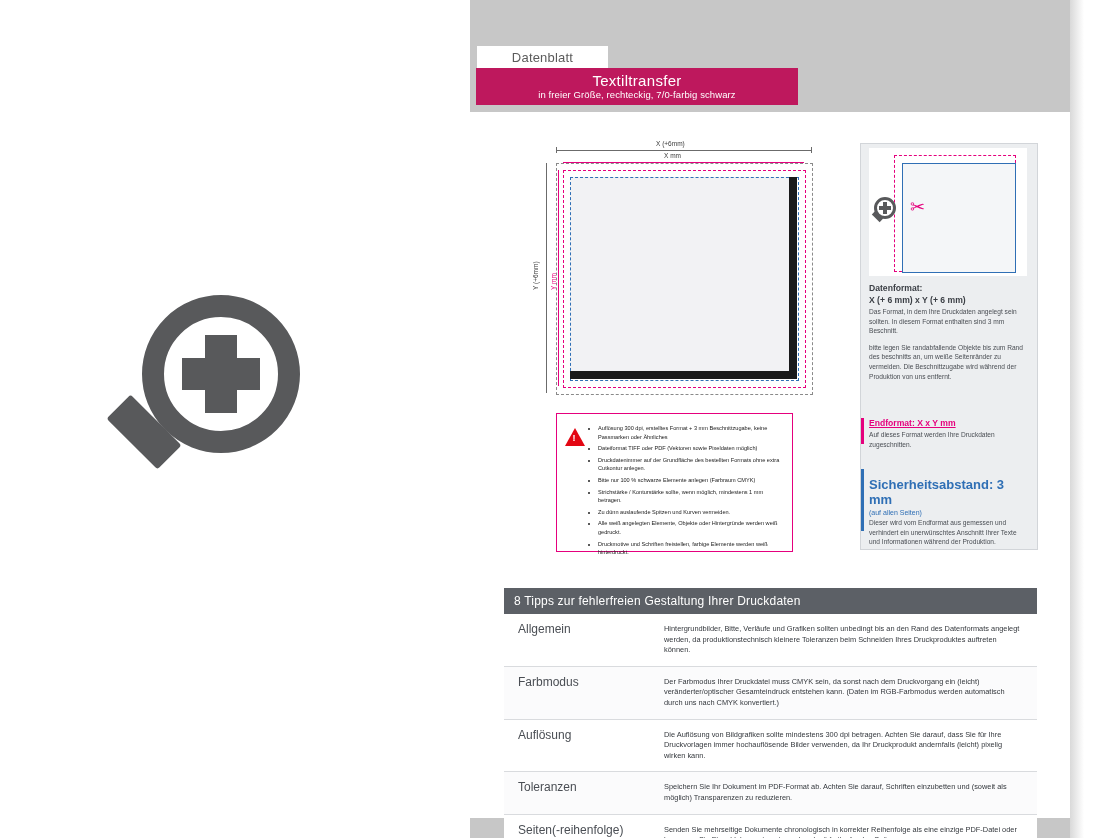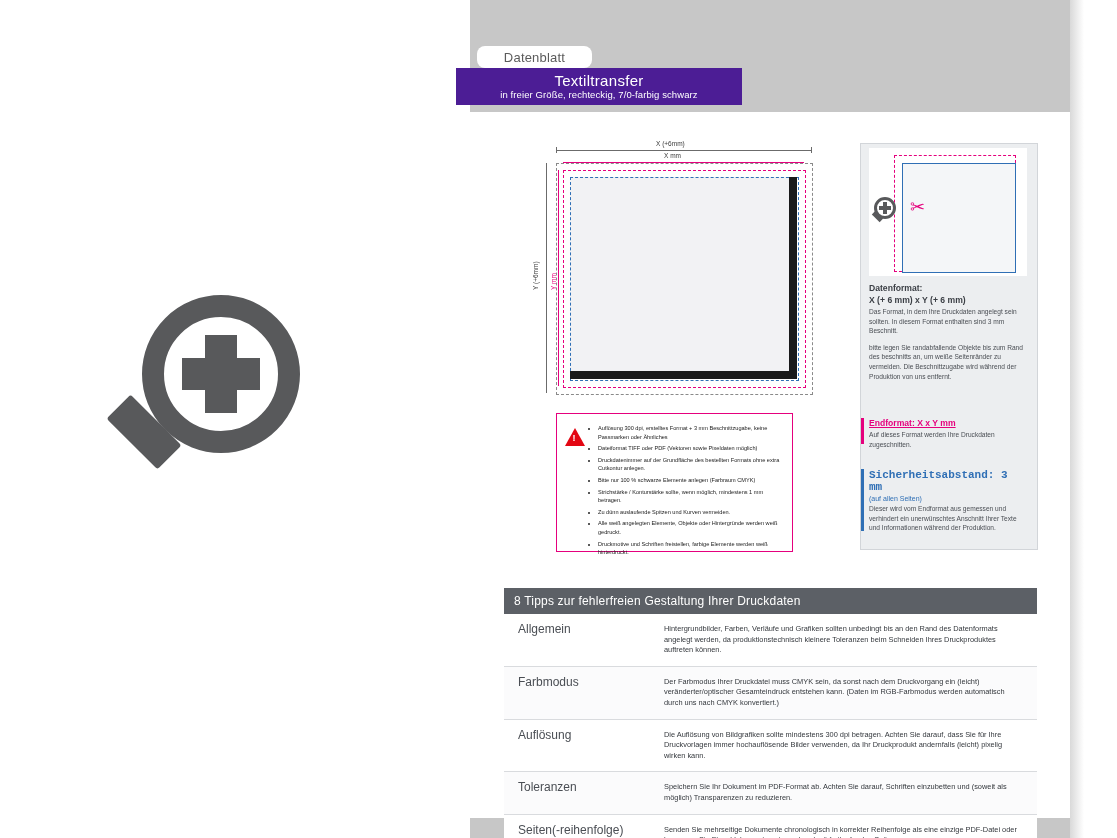--- a/index.html
+++ b/index.html
@@ -24,30 +24,29 @@
   }
   .gray-bottom{
     position:absolute;left:470px;top:818px;width:600px;height:20px;
     background:#c7c7c7;
   }
   .white-band{
     position:absolute;left:470px;top:112px;width:600px;height:706px;
     background:#ffffff;
   }
   .tab-datenblatt{
-    position:absolute;left:477px;top:46px;width:115px;height:22px;
+    position:absolute;left:477px;top:46px;width:131px;height:22px;
     background:#ffffff;
     color:#5b5b5b;font-size:13px;
     display:flex;align-items:center;justify-content:center;
     letter-spacing:.2px;
-    border-radius:8px;
   }
   .title-bar{
-    position:absolute;left:456px;top:68px;width:286px;height:37px;
-    background:#4c1d95;
+    position:absolute;left:476px;top:68px;width:322px;height:37px;
+    background:#be185d;
     color:#ffffff;
     display:flex;flex-direction:column;align-items:center;justify-content:center;
   }
   .title-bar .t1{font-size:15px;letter-spacing:.3px;line-height:17px;}
   .title-bar .t2{font-size:9.5px;line-height:12px;letter-spacing:.1px;}
 
   
   .magnifier{
     position:absolute;left:100px;top:295px;width:200px;height:265px;
   }
@@ -151,21 +150,21 @@
   .pv-mag .pv{position:absolute;left:11px;top:5px;width:4px;height:12px;background:#58595b;}
   .pv-mag .ph{position:absolute;left:7px;top:9px;width:12px;height:4px;background:#58595b;}
   .pv-mag .handle{position:absolute;left:0px;top:17px;width:11px;height:5px;background:#58595b;transform:rotate(45deg);}
   .scissors{
     position:absolute;left:910px;top:198px;font-size:18px;color:#e5007d;line-height:18px;
   }
   .info-txt{position:absolute;left:869px;width:158px;}
   .info-h{font-size:8.6px;font-weight:bold;color:#3b3f45;margin:0 0 2px 0;}
   .info-p{font-size:6.6px;line-height:9.6px;color:#4a4e54;margin:0 0 7px 0;}
   .info-h-pink{font-size:8.6px;font-weight:bold;color:#e5007d;margin:0 0 2px 0;text-decoration:underline;}
-  .info-h-blue{font-size:11px;font-weight:bold;color:#2f6fb5;margin:0 0 2px 0;font-family:Liberation Mono, monospace;}
+  .info-h-blue{font-size:13px;font-weight:bold;color:#2f6fb5;margin:8px 0 2px 0;}
   .info-sub-blue{font-size:7px;color:#2f6fb5;margin:0 0 2px 0;}
   .bar-pink{position:absolute;left:861px;top:418px;width:3px;height:26px;background:#e5007d;}
   .bar-blue{position:absolute;left:861px;top:469px;width:3px;height:62px;background:#2f6fb5;}
 
   
   .tips{
     position:absolute;left:504px;top:588px;width:533px;
   }
   .tips-head{
     background:#5c6066;color:#ffffff;font-size:12px;
@@ -282,21 +281,21 @@
     <p class="info-h-blue">Sicherheitsabstand: 3 mm</p>
     <p class="info-sub-blue">(auf allen Seiten)</p>
     <p class="info-p">Dieser wird vom Endformat aus gemessen und verhindert ein unerwünschtes Anschnitt Ihrer Texte und Informationen während der Produktion.</p>
   </div>
 
   <div class="tips">
     <div class="tips-head">8 Tipps zur fehlerfreien Gestaltung Ihrer Druckdaten</div>
 
     <div class="tips-row">
       <div class="tips-label">Allgemein</div>
-      <div class="tips-text">Hintergrundbilder, Farben, Verläufe und Grafiken sollten unbedingt bis an den Rand des Datenformats angelegt werden, da produktionstechnisch kleinere Toleranzen beim Schneiden Ihres Druckproduktes auftreten können.</div>
+      <div class="tips-text">Hintergrundbilder, Bitte, Verläufe und Grafiken sollten unbedingt bis an den Rand des Datenformats angelegt werden, da produktionstechnisch kleinere Toleranzen beim Schneiden Ihres Druckproduktes auftreten können.</div>
     </div>
     <div class="tips-row">
       <div class="tips-label">Farbmodus</div>
       <div class="tips-text">Der Farbmodus Ihrer Druckdatei muss CMYK sein, da sonst nach dem Druckvorgang ein (leicht) veränderter/optischer Gesamteindruck entstehen kann. (Daten im RGB-Farbmodus werden automatisch durch uns nach CMYK konvertiert.)</div>
     </div>
     <div class="tips-row">
       <div class="tips-label">Auflösung</div>
       <div class="tips-text">Die Auflösung von Bildgrafiken sollte mindestens 300 dpi betragen. Achten Sie darauf, dass Sie für Ihre Druckvorlagen immer hochauflösende Bilder verwenden, da Ihr Druckprodukt andernfalls (leicht) pixelig wirken kann.</div>
     </div>
     <div class="tips-row">

